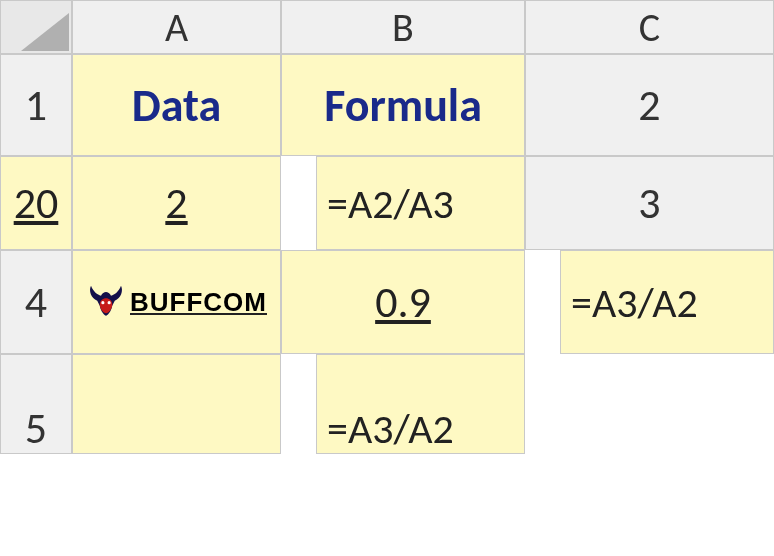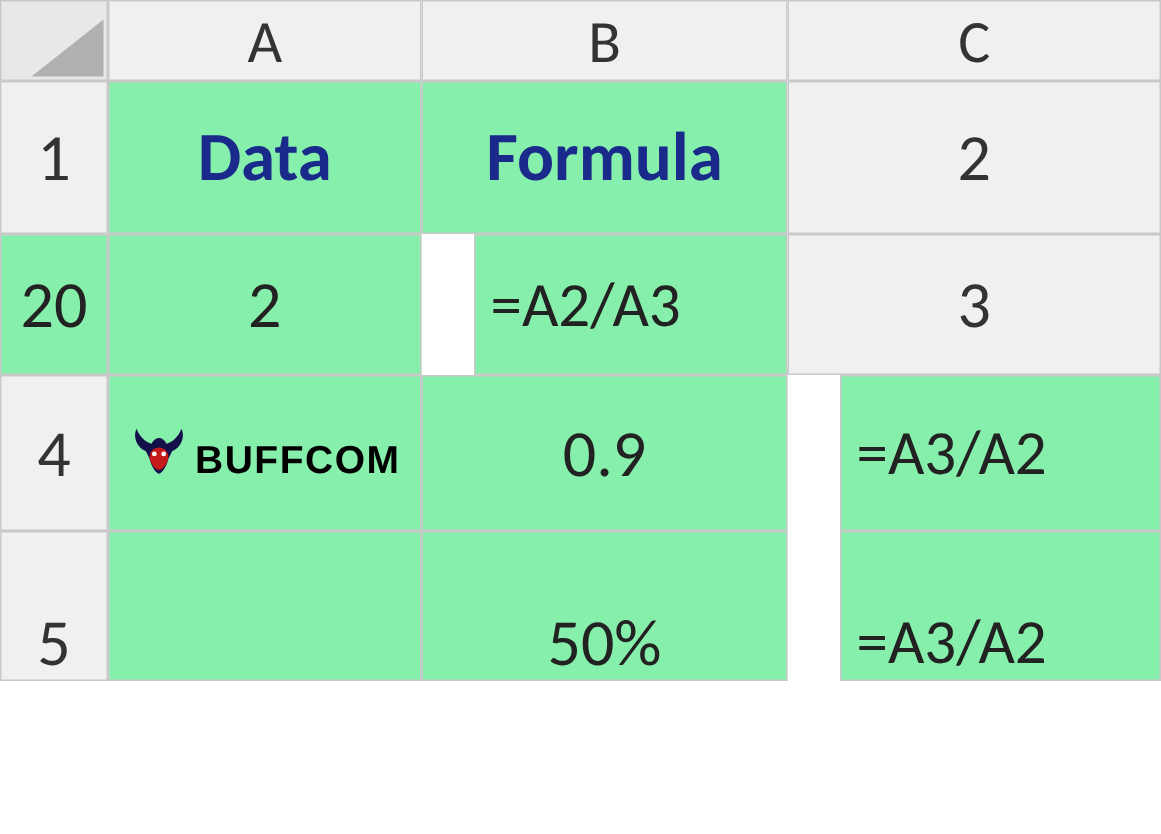--- a/index.html
+++ b/index.html
@@ -17,21 +17,21 @@
       grid-template-rows: 54px 102px 94px 104px 100px 102px;
       width: 774px;
     }
     .cell {
       border: 1px solid #c9c9c9;
       display: flex;
       align-items: center;
       justify-content: center;
       font-size: 42px;
       color: #222;
-      background: #86efac;
+      background: #fef9c3;
       position: relative;
       padding: 0 8px;
       white-space: nowrap;
     }
     .corner {
       background: #e8e8e8;
       position: relative;
     }
     .corner::after {
       content: "";
@@ -48,34 +48,34 @@
       background: #f0f0f0;
       color: #333;
       font-size: 40px;
     }
     .rowhead { font-size: 44px; }
     .header-cell {
       color: #1a2a8a;
       font-weight: 700;
       font-size: 46px;
     }
-    .data-cell { font-size: 44px; }
+    .data-cell { font-size: 44px; text-decoration: underline; }
     .formula-cell {
       font-size: 42px;
       justify-content: flex-start;
       padding-left: 10px;
       margin-left: 35px;
     }
     .row5clip {
       position: relative;
       top: 24px;
     }
     .logo-wrap {
       display: flex;
-      align-items: flex-end;
+      align-items: center;
       gap: 4px;
     }
     .logo-icon svg { width: 40px; height: 40px; display: block; }
     .logo-text {
       font-family: Impact, 'Arial Black', sans-serif;
       font-weight: 900;
       font-size: 26px;
       letter-spacing: 1px;
       color: #000;
     }
@@ -125,20 +125,17 @@
       <span class="logo-text">BUFFCOM</span>
     </span>
   </div>
   <div class="cell data-cell">0.9</div>
   <div class="cell formula-cell">=A3/A2</div>
 
   <div class="cell rowhead row5">
       <span class="row5clip">5</span>
     </div>
   <div class="cell data-cell row5"></div>
-  <div class="cell data-cell row5">
-      <span class="row5clip">50%</span>
-    </div>
   <div class="cell formula-cell row5">
       <span class="row5clip">=A3/A2</span>
     </div>
 
 </div>
 
 </body></html>

